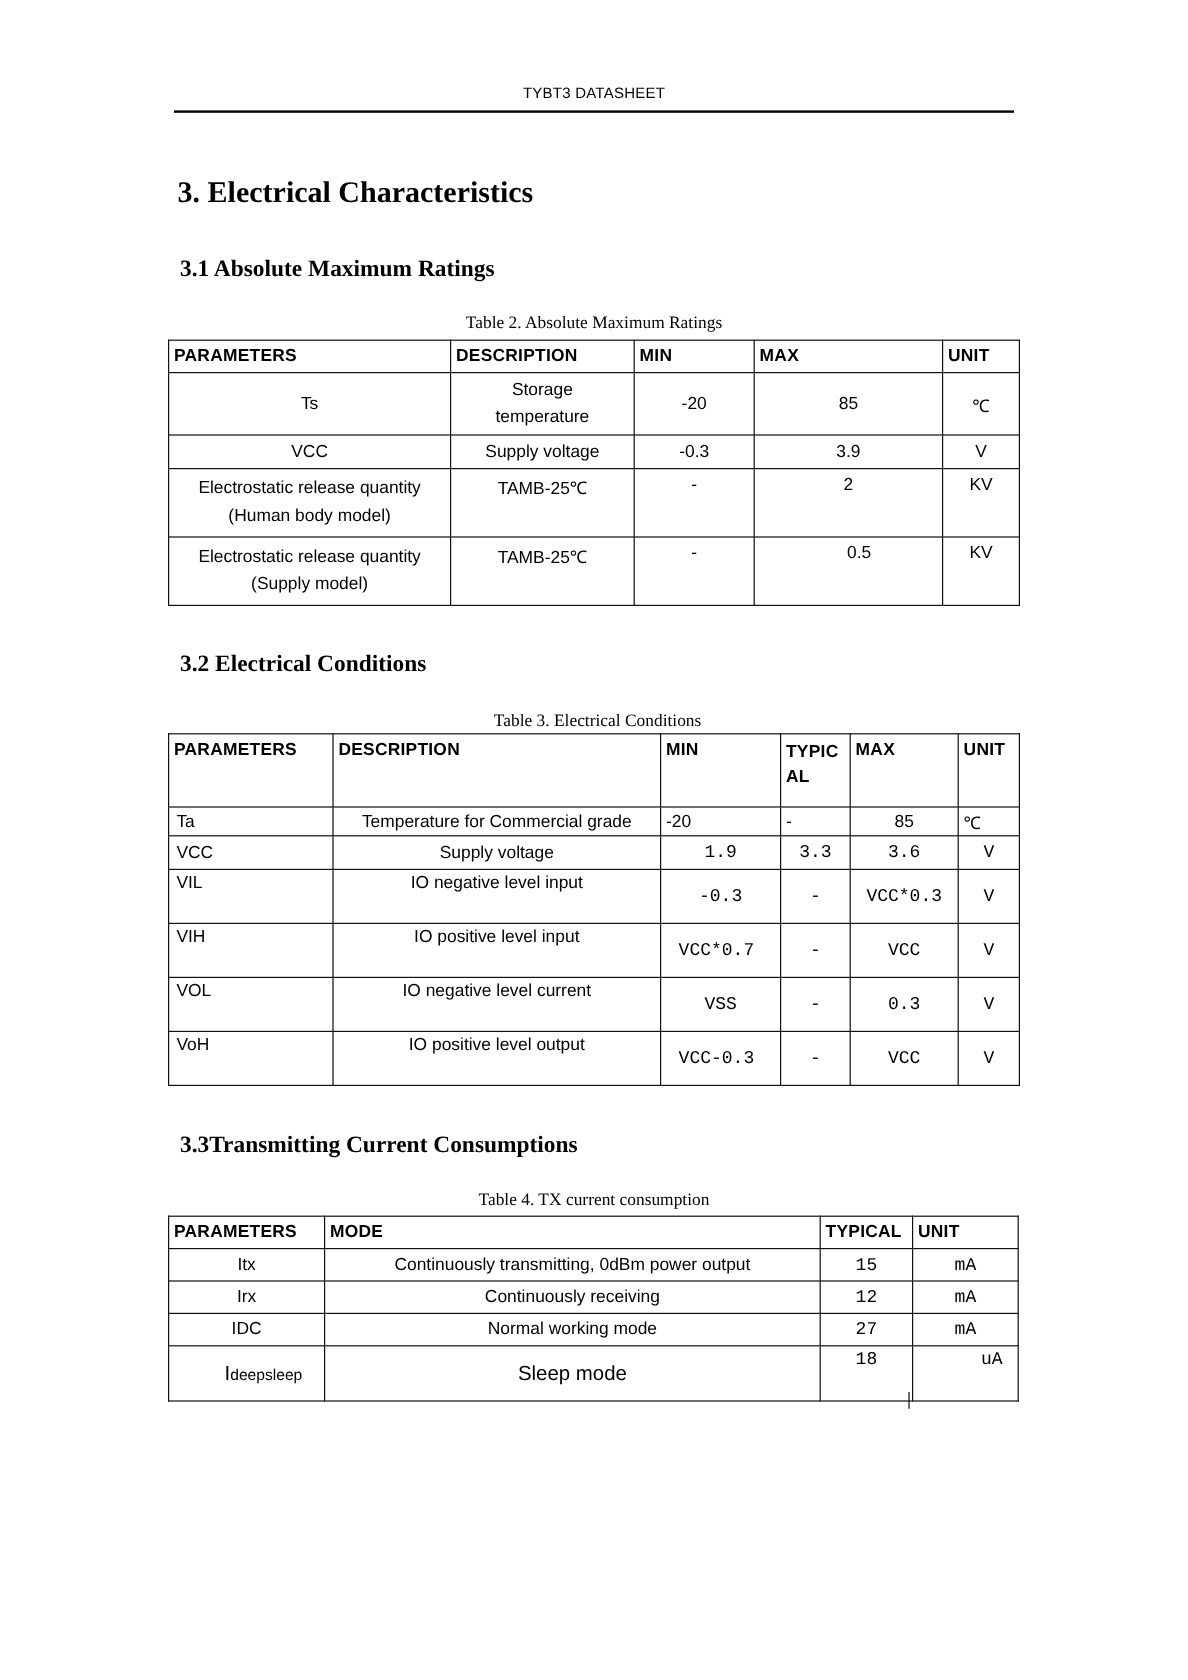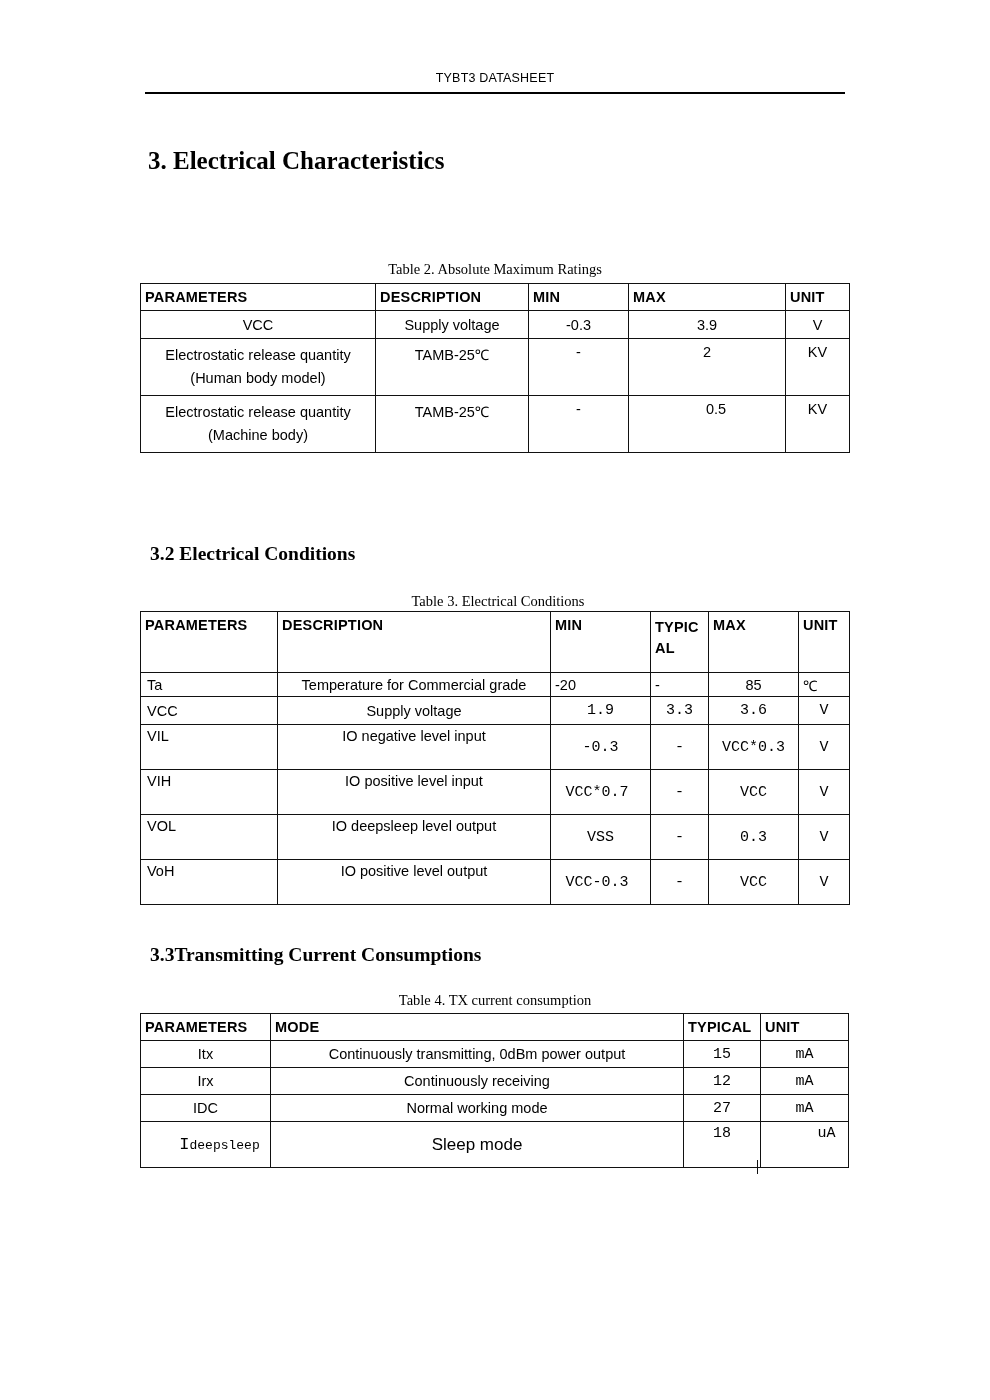--- a/index.html
+++ b/index.html
@@ -150,21 +150,21 @@
   #table4 { left: 140px; top: 1013px; width: 709px; }
   #table4 col.c1 { width: 130px; }
   #table4 col.c2 { width: 413px; }
   #table4 col.c3 { width: 77px;  }
   #table4 col.c4 { width: 88px;  }
   #table4 tr.r-hd td  { height: 26px; }
   #table4 tr.r-std td { height: 26px; }
   #table4 tr.r-last td { height: 42px; }
   #table4 .mode-lg { font-family: "Liberation Sans", sans-serif; font-size: 17px; }
   .ideep {
-    font-family: Liberation Mono, monospace;
+    font-family: Liberation Sans, sans-serif;
     white-space: nowrap;
     margin-left: 28px;
   }
   .ideep .big { font-size: 17px; }
   .ideep .sub { font-size: 13px; }
 
   
   .stray-tick {
     position: absolute;
     left: 757px;
@@ -178,40 +178,51 @@
 <body>
 
 <div class="page">
 
   <div class="page-header">
     <span class="hdr-text">TYBT3 DATASHEET</span>
   </div>
   <div class="header-rule"></div>
 
   <div class="h1" id="h-main">3. Electrical Characteristics</div>
+  <div class="h2" id="h-sec31">3.1 Absolute Maximum Ratings</div>
 
   <div class="caption" id="cap-t2">Table 2. Absolute Maximum Ratings</div>
 
   <table class="tbl" id="table2">
     <colgroup>
       <col class="c1">
         <col class="c2">
         <col class="c3">
         <col class="c4">
         <col class="c5">
     </colgroup>
     <tbody>
       <tr class="r-hd">
         <td class="hd">PARAMETERS</td>
         <td class="hd">DESCRIPTION</td>
         <td class="hd">MIN</td>
         <td class="hd">MAX</td>
         <td class="hd">UNIT</td>
       </tr>
 
+      <tr class="r-tall">
+        <td class="sans ctr">Ts</td>
+        <td class="sans ctr">
+          <span class="two-line">Storage</span>
+          <span class="two-line">temperature</span>
+        </td>
+        <td class="sans ctr">-20</td>
+        <td class="sans ctr">85</td>
+        <td class="sans ctr">℃</td>
+      </tr>
 
       <tr class="r-std">
         <td class="sans ctr">VCC</td>
         <td class="sans ctr">Supply voltage</td>
         <td class="sans ctr">-0.3</td>
         <td class="sans ctr">3.9</td>
         <td class="sans ctr">V</td>
       </tr>
 
       <tr class="r-tall">
@@ -221,21 +232,21 @@
         </td>
         <td class="sans ctr" style="vertical-align:top;padding-top:5px;">TAMB-25℃</td>
         <td class="sans ctr" style="vertical-align:top;padding-top:5px;">-</td>
         <td class="sans ctr" style="vertical-align:top;padding-top:5px;">2</td>
         <td class="sans ctr" style="vertical-align:top;padding-top:5px;">KV</td>
       </tr>
 
       <tr class="r-tall">
         <td class="sans ctr">
           <span class="two-line">Electrostatic release quantity</span>
-          <span class="two-line">(Machine body)</span>
+          <span class="two-line">(Supply model)</span>
         </td>
         <td class="sans ctr" style="vertical-align:top;padding-top:5px;">TAMB-25℃</td>
         <td class="sans ctr" style="vertical-align:top;padding-top:5px;">-</td>
         <td class="sans ctr" style="vertical-align:top;padding-top:5px;padding-left:22px;">0.5</td>
         <td class="sans ctr" style="vertical-align:top;padding-top:5px;">KV</td>
       </tr>
     </tbody>
   </table>
 
   <div class="h2" id="h-sec32">3.2 Electrical Conditions</div>
@@ -294,21 +305,21 @@
         <td class="pname" style="vertical-align:top;padding-top:3px;">VIH</td>
         <td class="sans ctr" style="vertical-align:top;padding-top:3px;">IO positive level input</td>
         <td class="serif ctr ovf"><span class="bleed">VCC*0.7</span></td>
         <td class="serif ctr">-</td>
         <td class="serif ctr">VCC</td>
         <td class="serif ctr">V</td>
       </tr>
 
       <tr class="r-lg">
         <td class="pname" style="vertical-align:top;padding-top:3px;">VOL</td>
-        <td class="sans ctr" style="vertical-align:top;padding-top:3px;">IO deepsleep level output</td>
+        <td class="sans ctr" style="vertical-align:top;padding-top:3px;">IO negative level current</td>
         <td class="serif ctr">VSS</td>
         <td class="serif ctr">-</td>
         <td class="serif ctr">0.3</td>
         <td class="serif ctr">V</td>
       </tr>
 
       <tr class="r-lg">
         <td class="pname" style="vertical-align:top;padding-top:3px;">VoH</td>
         <td class="sans ctr" style="vertical-align:top;padding-top:3px;">IO positive level output</td>
         <td class="serif ctr ovf"><span class="bleed">VCC-0.3</span></td>

